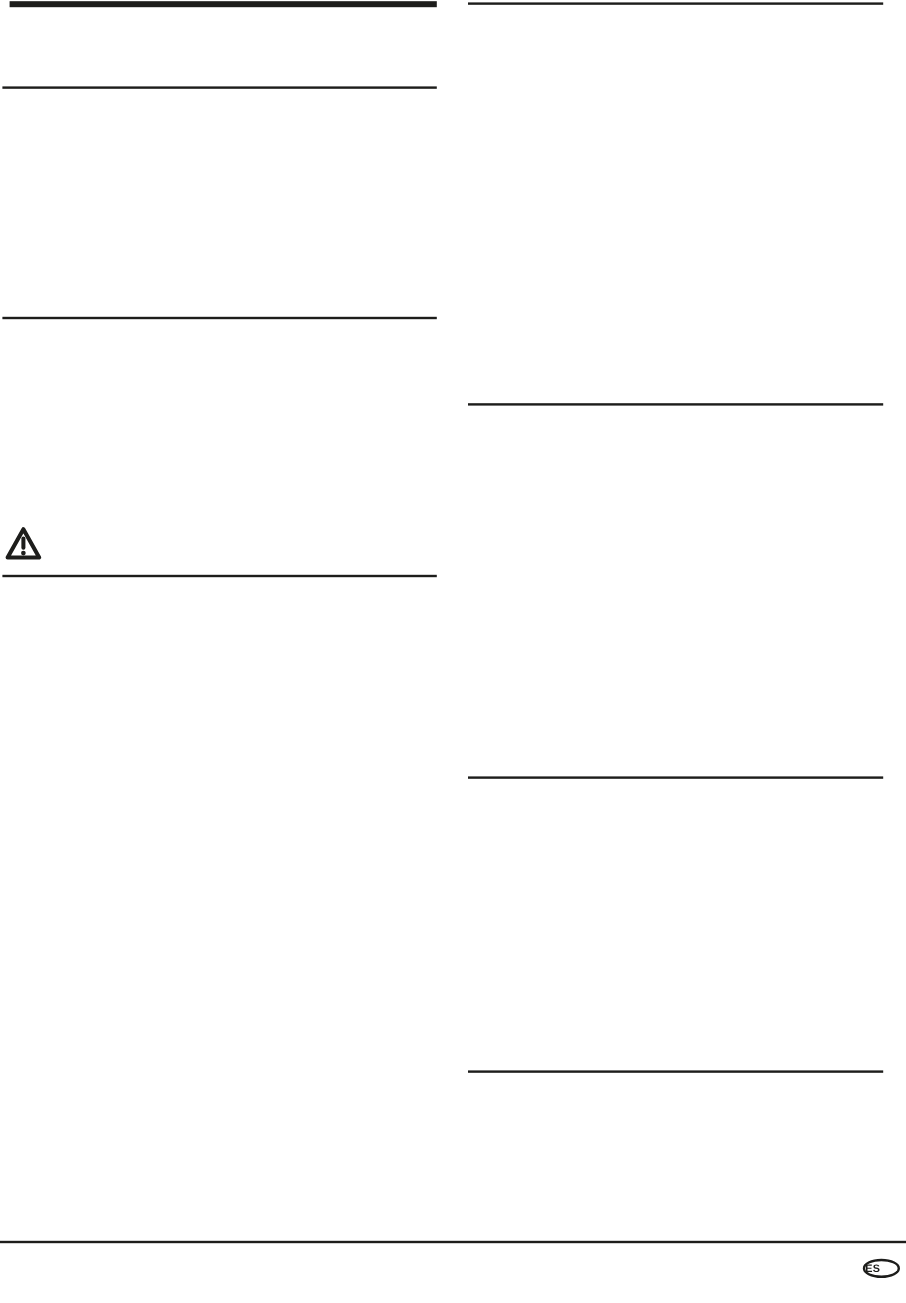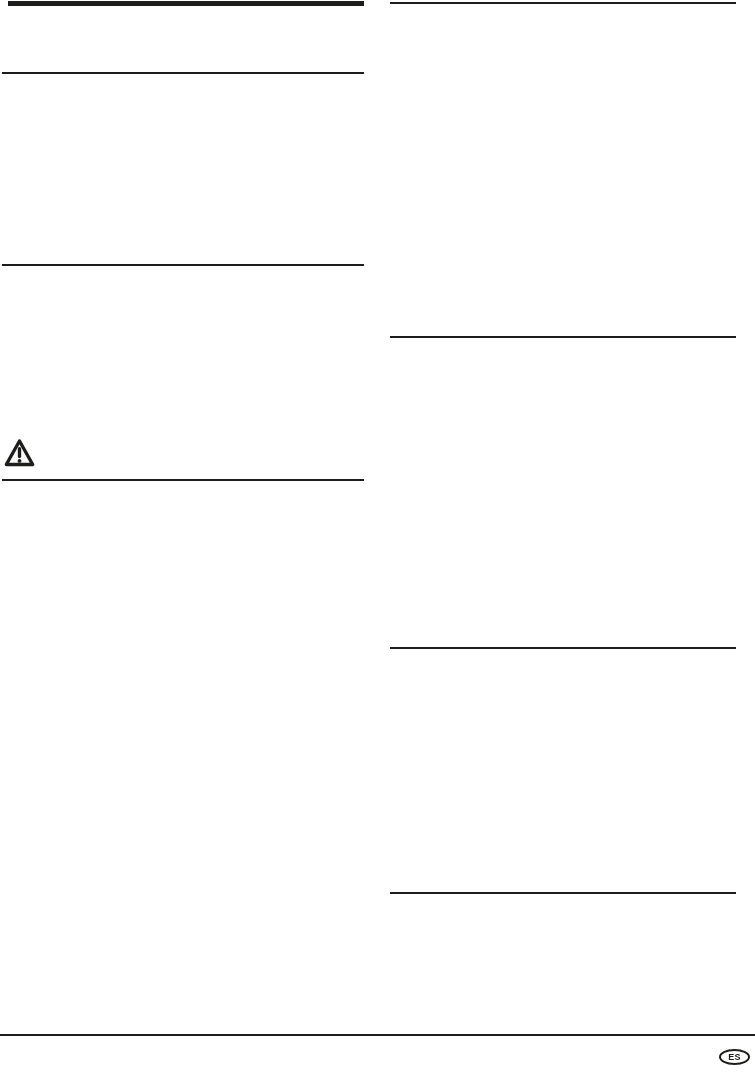--- a/index.html
+++ b/index.html
@@ -53,21 +53,21 @@
     position: absolute;
     left: 719px;
     top: 1049px;
     width: 31px;
     height: 16px;
     border: 2px solid var(--ink, #1d1d1b);
     border-radius: 50%;
     box-sizing: border-box;
     display: flex;
     align-items: center;
-    justify-content: center;
+    justify-content: flex-start;
   }
   .lang-badge span {
     font-size: 9px;
     font-weight: bold;
     line-height: 1;
     color: var(--ink, #1d1d1b);
     letter-spacing: 0.2px;
   }
 </style>
 </head>

